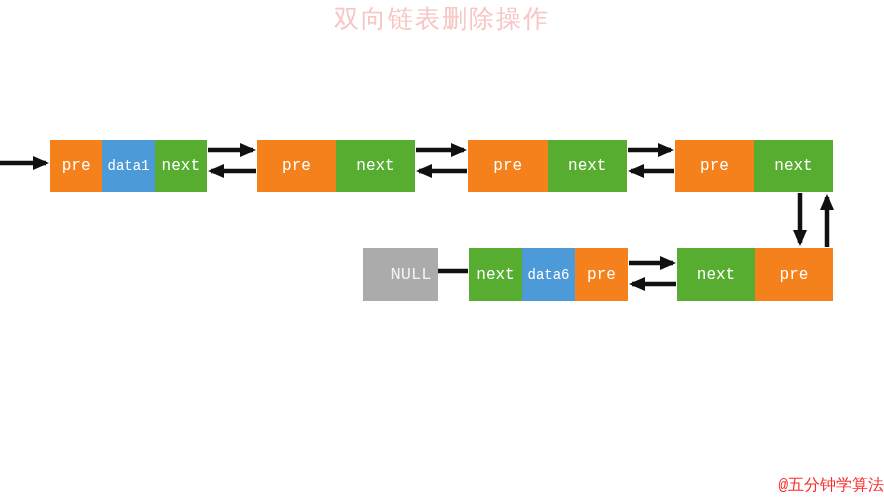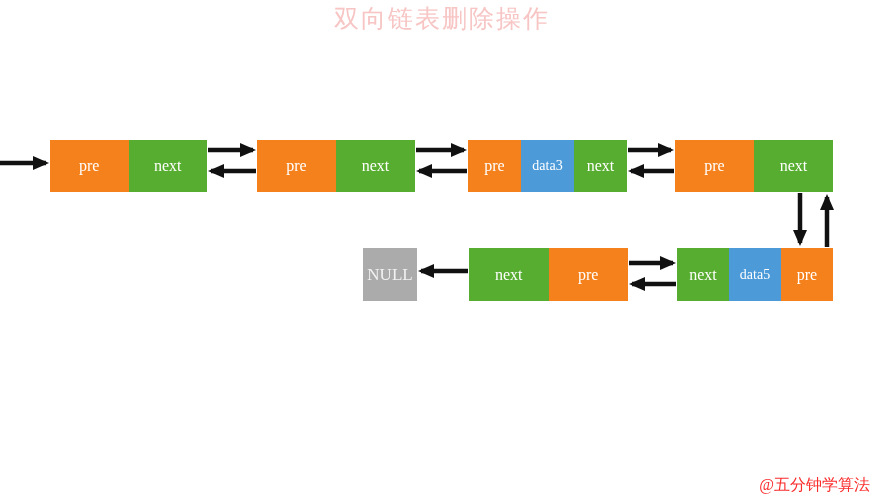--- a/index.html
+++ b/index.html
@@ -2,21 +2,21 @@
 <html style="--c-pre: #f5811d; --c-data: #4d9ad9; --c-next: #57ad30; --c-null: #ababab; --c-arrow: #111111; --c-title: #f7c5c4; --c-watermark: #fa2d2d;"><head>
 <meta charset="utf-8">
 <style>
   html, body { margin: 0; padding: 0; background: #ffffff; }
   .canvas {
     position: relative;
     width: 884px;
     height: 500px;
     background: #ffffff;
     overflow: hidden;
-    font-family: Liberation Serif, serif;
+    font-family: Liberation Mono, monospace;
   }
   .title {
     position: absolute;
     top: 2px;
     left: 0;
     width: 100%;
     text-align: center;
     font-size: 25px;
     letter-spacing: 2px;
     color: var(--c-title, #f7c5c4);
@@ -55,24 +55,25 @@
     left: 363px;
     top: 248px;
     width: 54px;
     height: 53px;
     background: var(--c-null, #ababab);
     color: #f2f2f2;
     display: flex;
     align-items: center;
     justify-content: center;
     font-size: 17px;
+    padding-left: 21px;
   }
   .watermark {
     position: absolute;
-    right: 14px;
+    right: 0;
     bottom: 4px;
     font-size: 16px;
     color: var(--c-watermark, #fa2d2d);
   }
 </style>
 </head>
 <body>
 
 <div class="canvas">
 
@@ -93,47 +94,47 @@
       <line x1="674" y1="171" x2="631" y2="171" marker-end="url(#ah)"></line>
       <line x1="800" y1="193" x2="800" y2="243" marker-end="url(#ah)"></line>
       <line x1="827" y1="247" x2="827" y2="197" marker-end="url(#ah)"></line>
       <line x1="629" y1="263" x2="673" y2="263" marker-end="url(#ah)"></line>
       <line x1="676" y1="284" x2="632" y2="284" marker-end="url(#ah)"></line>
       <line x1="468" y1="271" x2="421" y2="271" marker-end="url(#ah)"></line>
     </svg>
 
   <div class="node" style="left:50px; top:140px; width:157px">
     <div class="cell pre">pre</div>
+    <div class="cell data">data1</div>
     <div class="cell next">next</div>
   </div>
 
   <div class="node" style="left:257px; top:140px; width:158px">
     <div class="cell pre">pre</div>
     <div class="cell next">next</div>
   </div>
 
   <div class="node" style="left:468px; top:140px; width:159px">
     <div class="cell pre">pre</div>
-    <div class="cell data">data3</div>
     <div class="cell next">next</div>
   </div>
 
   <div class="node" style="left:675px; top:140px; width:158px">
     <div class="cell pre">pre</div>
     <div class="cell next">next</div>
   </div>
 
   <div class="nullbox">NULL</div>
 
   <div class="node row2" style="left:469px; top:248px; width:159px">
     <div class="cell next">next</div>
+    <div class="cell data">data6</div>
     <div class="cell pre">pre</div>
   </div>
 
   <div class="node row2" style="left:677px; top:248px; width:156px">
     <div class="cell next">next</div>
-    <div class="cell data">data5</div>
     <div class="cell pre">pre</div>
   </div>
 
   <div class="watermark">@五分钟学算法</div>
 
 </div>
 
 </body></html>

